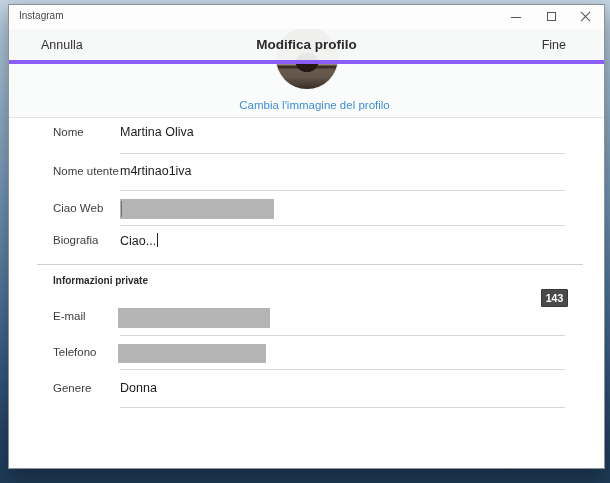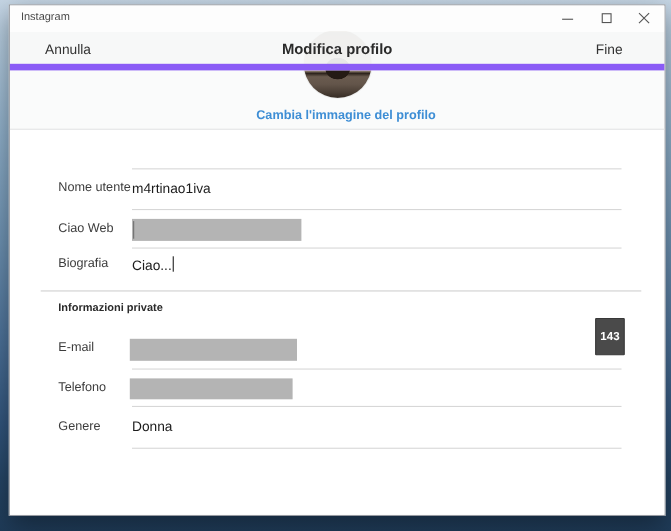--- a/index.html
+++ b/index.html
@@ -19,41 +19,41 @@
   .app-title { position:absolute; left:10px; top:5px; font-size:10px; color:#4a4a4a; }
   .win-btn { position:absolute; top:3px; width:24px; height:18px; cursor:default; }
   .btn-min { left:495px; } .btn-max { left:531px; } .btn-close { left:565px; }
   .glyph-min { position:absolute; left:7px; top:9px; width:10px; height:1px; background:#555; }
   .glyph-max { position:absolute; left:7px; top:4px; width:9px; height:9px; border:1px solid #555; }
   .glyph-close-a,.glyph-close-b { position:absolute; left:5px; top:8px; width:13px; height:1px; background:#555; }
   .glyph-close-a { transform:rotate(45deg); } .glyph-close-b { transform:rotate(-45deg); }
   
   .headerbar {
     position:absolute; left:0; top:24px; right:0; height:35px;
-    background:rgba(246,247,248,0.93); border-bottom:6px solid #8b5cf6; z-index:3;
+    background:rgba(246,247,248,0.93); border-bottom:4px solid #8b5cf6; z-index:3;
   }
   .hdr-cancel { position:absolute; left:32px; top:9px; font-size:12.5px; color:#333; cursor:pointer; }
   .hdr-title { position:absolute; left:0; right:0; top:8px; text-align:center; font-size:13.5px; font-weight:bold; color:#2b2b2b; }
   .hdr-done { position:absolute; right:38px; top:9px; font-size:12.5px; color:#333; cursor:pointer; }
   
   .photo-section {
     position:absolute; left:0; top:59px; right:0; height:54px;
     background:#fafbfb; border-bottom:1px solid #e3e4e5; z-index:1;
   }
   .avatar {
     position:absolute; left:267px; top:22px; width:62px; height:62px; border-radius:50%;
     z-index:2; cursor:pointer;
     background:
       radial-gradient(ellipse 16px 14px at 50% 57%, #241a14 0%, #241a14 68%, rgba(36,26,20,0) 72%),
       linear-gradient(180deg,#8f7f70 0%,#a5927f 35%,#c4b19b 48%,#c0ad97 59%,#2c221b 64%,#6a5b4f 69%,#63554a 80%,#4a3e35 92%,#352b24 100%);
     box-shadow:0 0 0 1px rgba(0,0,0,0.05);
   }
   .change-photo {
     position:absolute; left:0; right:0; top:94px; text-align:center; z-index:4;
-    font-size:11.5px; font-weight:bold; color:#3e8ed5; cursor:pointer;margin-left:16px;
+    font-size:11.5px; font-weight:normal; color:#3e8ed5; cursor:pointer;margin-left:16px;
   }
   
   .form-area { position:absolute; left:0; top:113px; right:0; bottom:0; background:#fff; }
   .frow { position:absolute; left:0; right:0; height:18px; }
   .flabel { position:absolute; left:44px; top:0; font-size:11.5px; color:#3d3d3d; white-space:nowrap; }
   .fvalue { position:absolute; left:111px; top:-1px; font-size:12.5px; color:#1c1c1c; white-space:nowrap; cursor:text; }
   .caret { display:inline-block; width:1px; height:14px; background:#222; margin-left:1px; vertical-align:-2px; }
   .underline { position:absolute; left:111px; width:445px; height:1px; background:#d7d7d7; }
   .redact { position:absolute; background:#b4b4b4; cursor:text; }
   .redact-tick { position:absolute; left:1px; top:2px; width:1px; height:16px; background:#6f6f6f; }
@@ -63,21 +63,21 @@
   .rect-sito{ left:111px; top:194px; width:154px; height:20px; }
   .r-bio    { top:229px; }
   .divider  { position:absolute; left:28px; top:259px; width:546px; height:1px; background:#cfcfcf; }
   .section-heading { position:absolute; left:44px; top:270px; font-size:10px; font-weight:bold; color:#2b2b2b; }
   .r-email  { top:305px;padding-left:28px; } .u-email  { top:330px; }
   .rect-email{ left:109px; top:303px; width:152px; height:20px; }
   .r-tel    { top:341px; } .u-tel    { top:364px; }
   .rect-tel { left:109px; top:339px; width:148px; height:19px; }
   .r-genere { top:377px; } .u-genere { top:402px; }
   .scroll-badge {
-    position:absolute; left:532px; top:284px; width:27px; height:34px;
+    position:absolute; left:532px; top:284px; width:27px; height:18px;
     background:#4a4a4a; border:1px solid #383838; border-radius:1px;
     color:#fff; font-size:10.5px; font-weight:bold;
     display:flex; align-items:center; justify-content:center; z-index:4;
   }
 </style>
 </head>
 <body>
 
 <div class="window">
 
@@ -101,20 +101,24 @@
     <span class="hdr-cancel">Annulla</span>
     <span class="hdr-title">Modifica profilo</span>
     <span class="hdr-done">Fine</span>
   </div>
 
   <div class="photo-section"></div>
   <div class="change-photo">Cambia l'immagine del profilo</div>
 
   <div class="form-area"></div>
 
+  <div class="frow r-nome">
+    <span class="flabel">Nome</span>
+    <span class="fvalue">Martina Oliva</span>
+  </div>
   <div class="underline u-nome"></div>
 
   <div class="frow r-utente">
     <span class="flabel">Nome utente</span>
     <span class="fvalue">m4rtinao1iva</span>
   </div>
   <div class="underline u-utente"></div>
 
   <div class="frow r-sito">
     <span class="flabel">Ciao Web</span>

